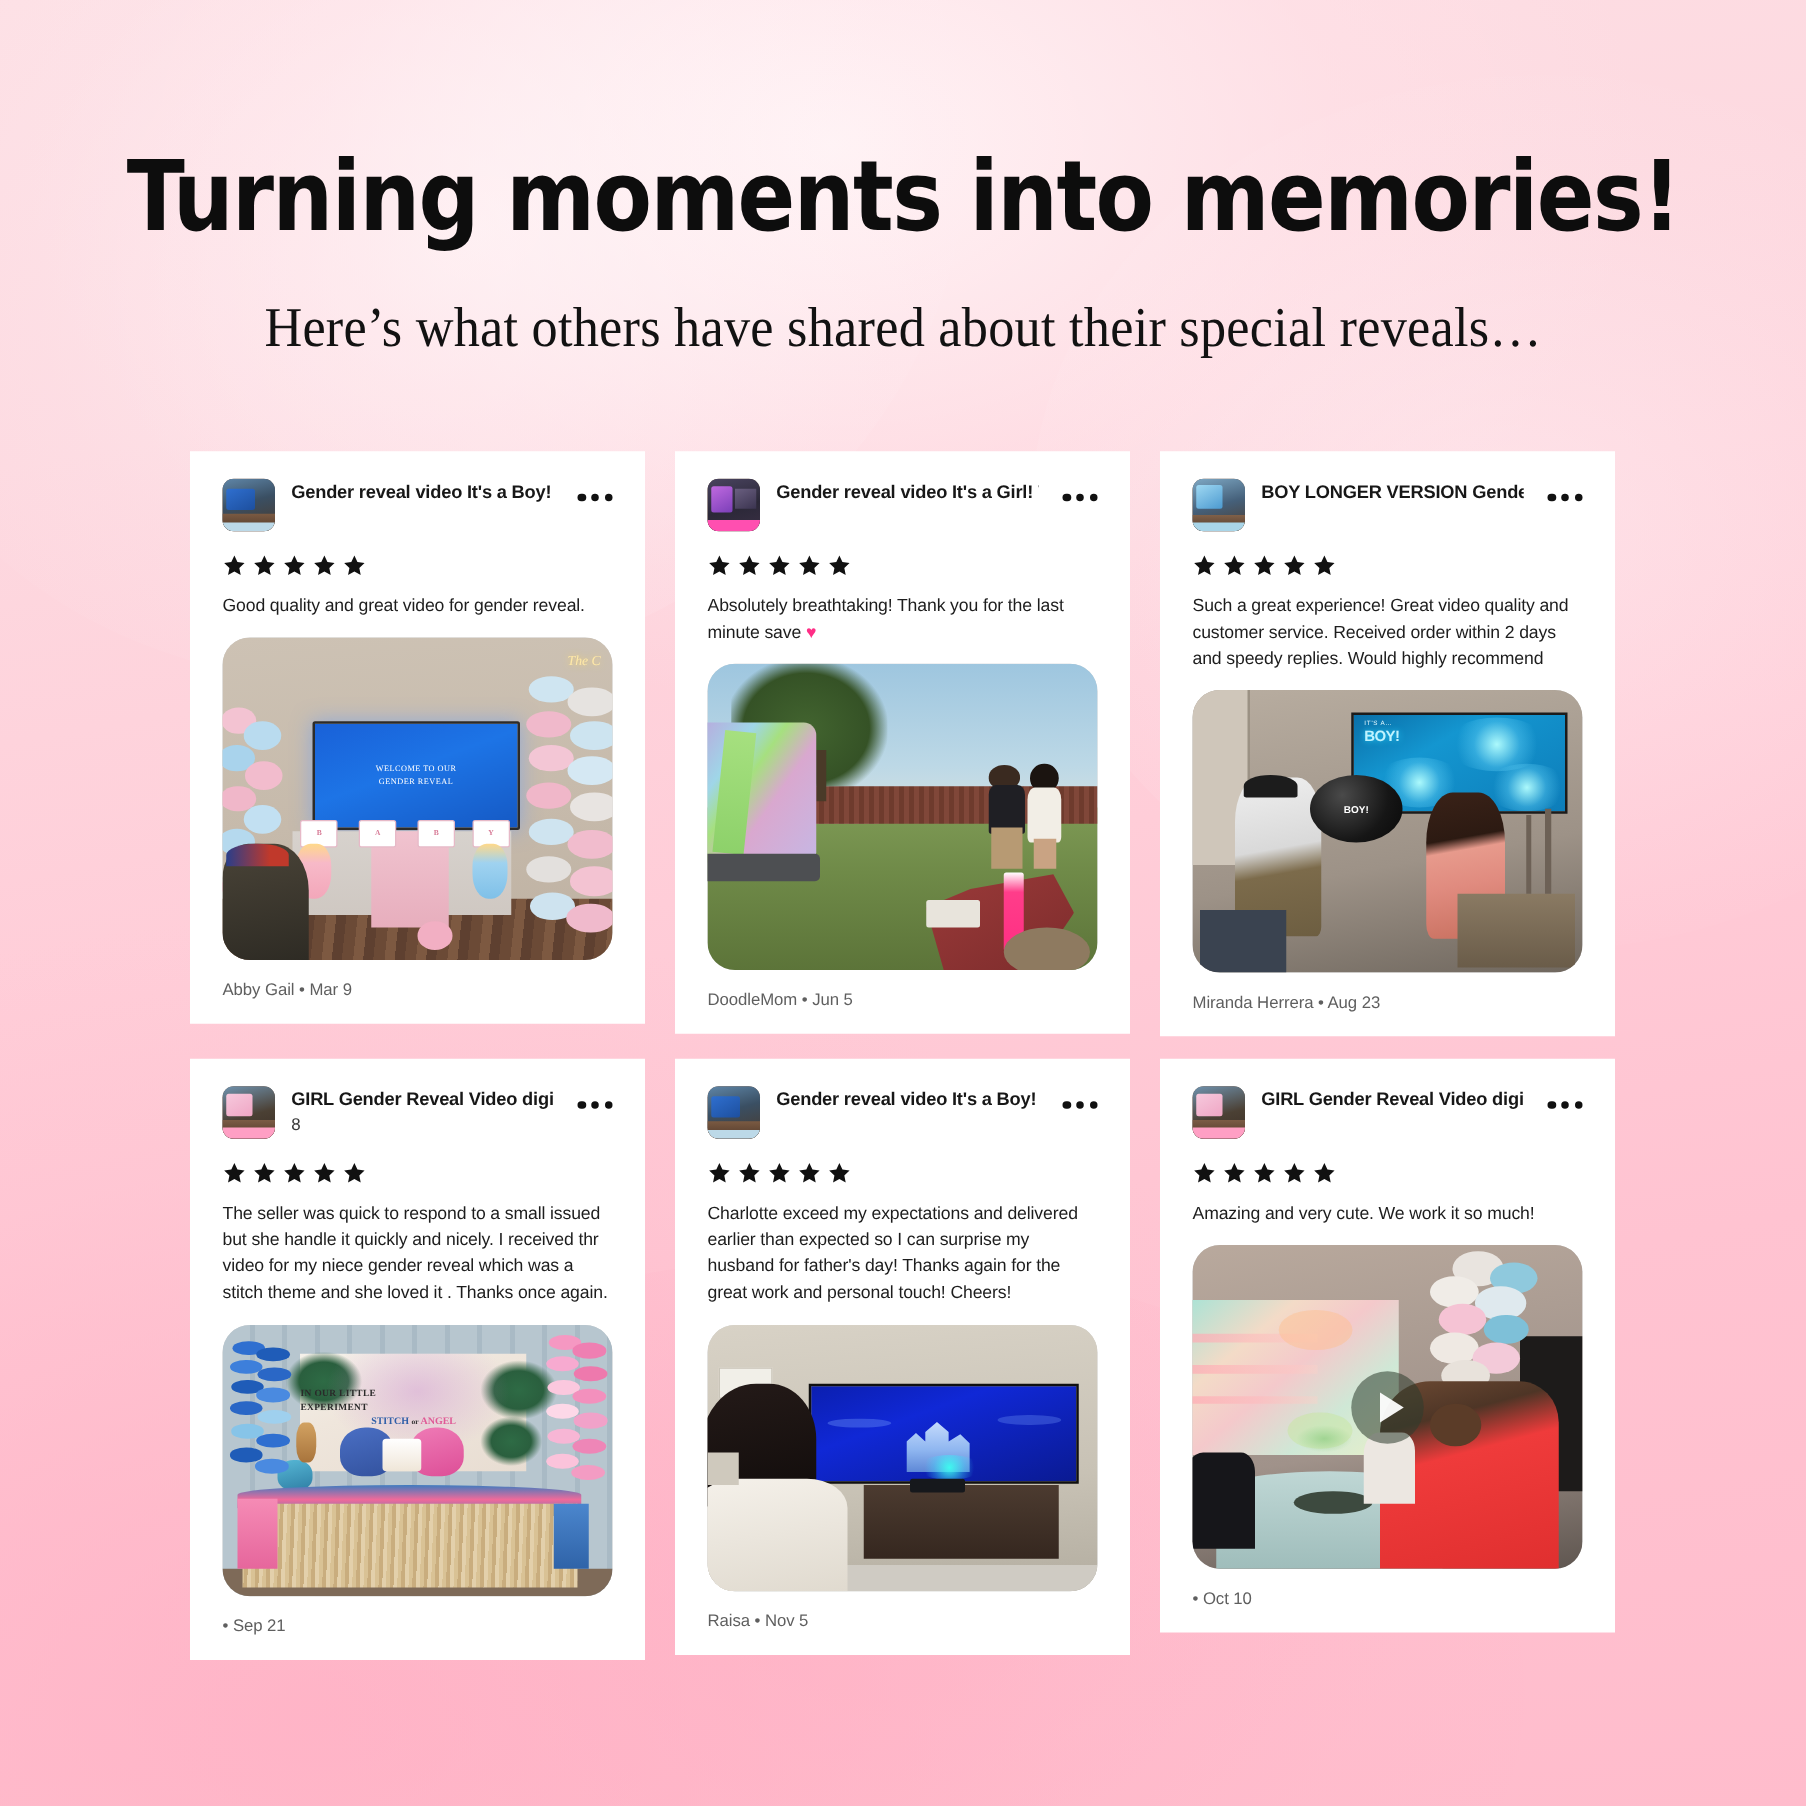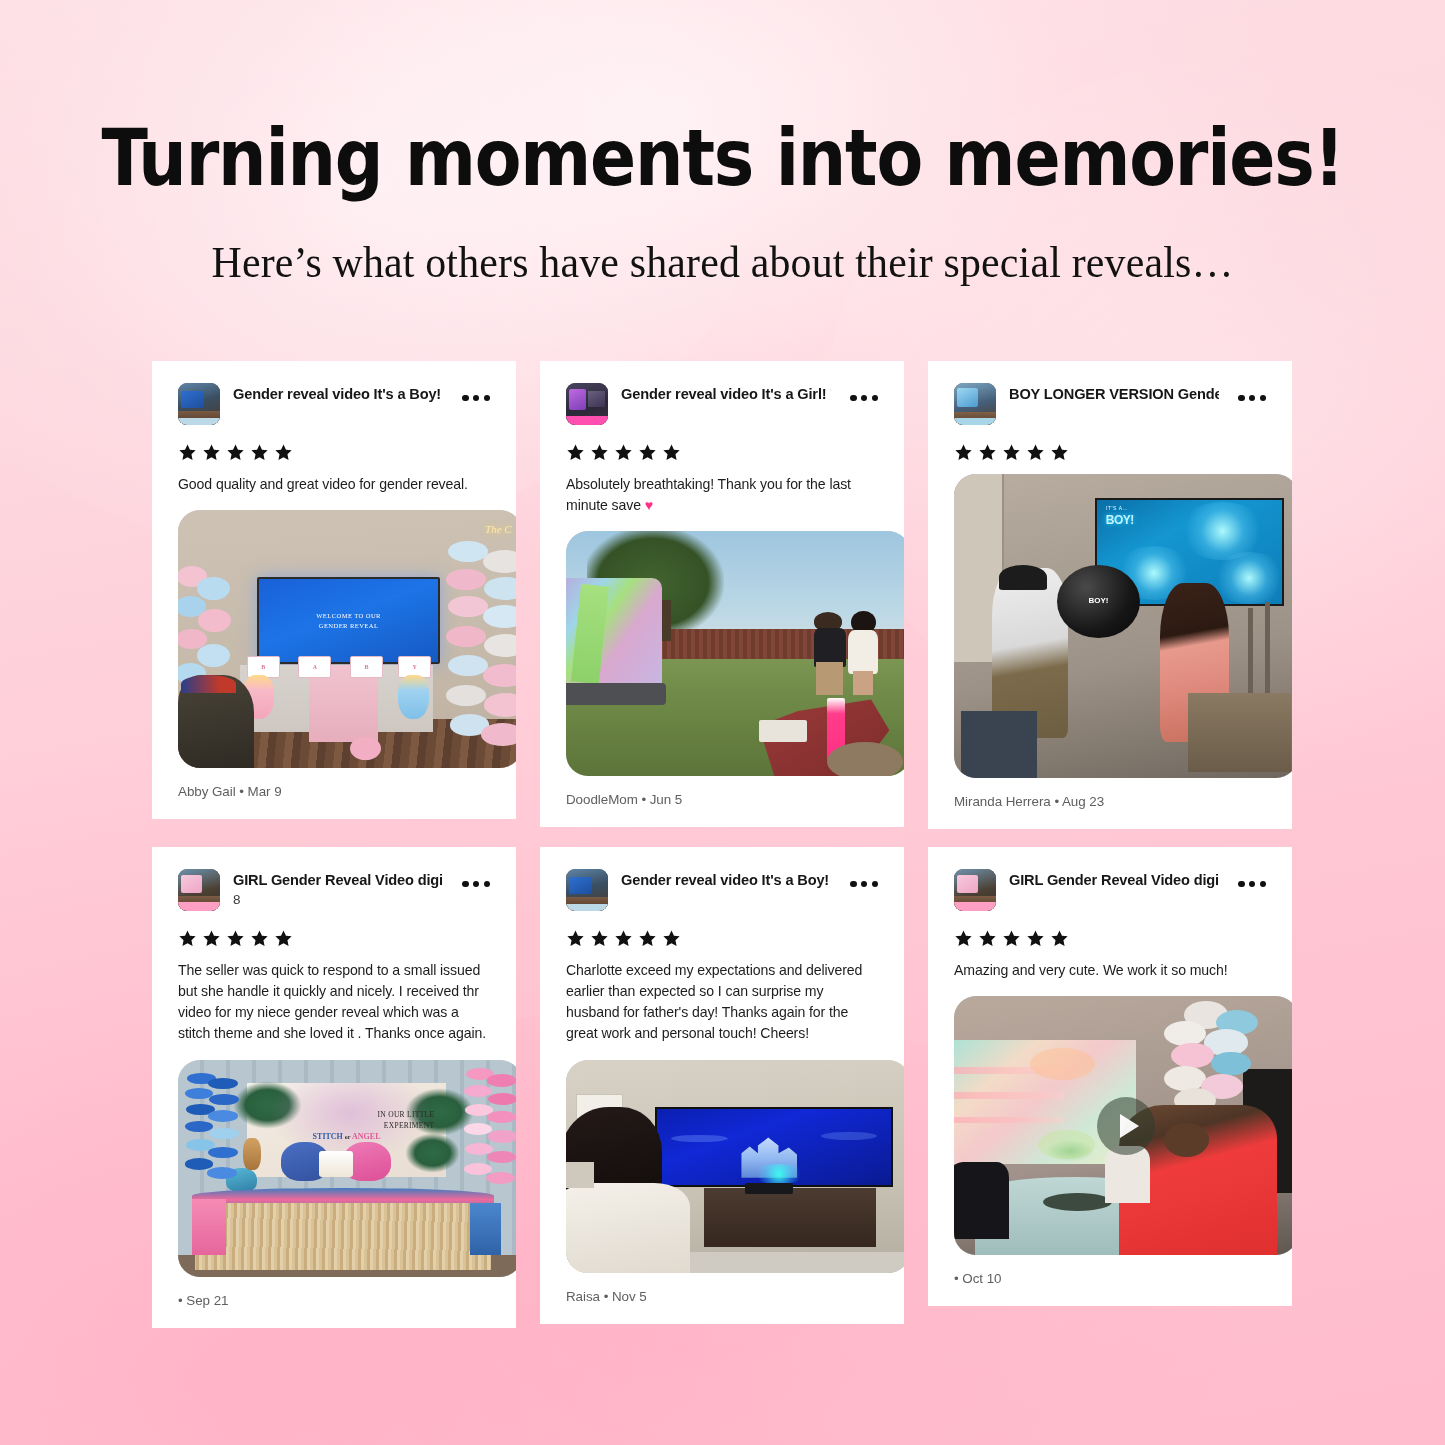--- a/index.html
+++ b/index.html
@@ -152,21 +152,20 @@
     margin: 0 0 15px 0;
   }
   .heart { color: #ff2e86; }
 
   .media {
     width: 100%;
     border-radius: 22px;
     overflow: hidden;
     position: relative;
     background: #cfcfcf;
-    padding-left: 32px;
   }
   .media.sq { aspect-ratio: 1 / 1; }
   .media.tall { aspect-ratio: 1 / 1.01; }
 
   .footer-line {
     font-size: 13.4px;
     color: #5f5f5f;
     margin-top: 16px;
     letter-spacing: -0.05px;
   }
@@ -232,21 +231,21 @@
   .s3-man { position:absolute; left:11%; top:31%; width:22%; height:56%; background: linear-gradient(170deg,#efefef 0%, #d9d9d9 45%, #7c6b4b 60%, #6d5e41 100%); border-radius:28% 28% 6% 6%; }
   .s3-cap { position:absolute; left:13%; top:30%; width:14%; height:8%; background:#1c1c1c; border-radius:50% 50% 8% 8%; }
   .s3-woman { position:absolute; right:20%; top:36%; width:20%; height:52%; background: linear-gradient(170deg,#3a2218 0%, #2c1a12 32%, #e79a8c 40%, #e08b7f 62%, #c8705f 100%); border-radius:34% 34% 10% 10%; }
   .s3-cabinet { position:absolute; right:2%; bottom:2%; width:30%; height:26%; background: linear-gradient(180deg,#8a7a63 0%, #6a5c49 100%); }
 
   
   .s4-door { position:absolute; inset:0; background: repeating-linear-gradient(90deg,#b7c6cf 0 22px,#a9bac5 22px 26px); }
   .s4-floor { position:absolute; left:0; right:0; bottom:0; height:10%; background:#7e6a58; }
   .s4-banner { position:absolute; left:20%; top:11%; width:58%; height:43%; background: linear-gradient(160deg,#f5f1ea 0%, #efe6dc 40%, #e8ddd2 100%); }
   .s4-foliage { position:absolute; width:20%; height:22%; background: radial-gradient(ellipse at 50% 50%, #2e6b45 0%, #2a5f3e 45%, rgba(42,95,62,0) 70%); }
-  .s4-bantxt1 { position:absolute; left:0; right:12px; top:27%; text-align:right; color:#2a2a2a; font-family:"Liberation Serif",serif; font-weight:400; font-size:7.5px; letter-spacing:.3px; line-height:1.5; }
+  .s4-bantxt1 { position:absolute; left:0; right:0; top:27%; text-align:left; color:#2a2a2a; font-family:"Liberation Serif",serif; font-weight:700; font-size:7.5px; letter-spacing:.3px; line-height:1.5; }
   .s4-bantxt2 { position:absolute; left:0; right:0; top:52%; text-align:center; font-family:"Liberation Serif",serif; font-weight:700; font-size:8px; }
   .s4-stitch { position:absolute; border-radius:46% 46% 40% 40%; }
   .s4-table { position:absolute; left:4%; top:59%; width:88%; height:12%; background: linear-gradient(180deg,#3f7bbf 0%,#f06a9a 45%,#3f7bbf 100%); border-radius:50%/30%; }
   .s4-skirt { position:absolute; left:5%; top:66%; width:86%; height:31%; background: repeating-linear-gradient(92deg,#d9c295 0 3px,#c9ad7e 3px 6px,#e3d0ab 6px 9px); }
   .s4-col { position:absolute; width:16%; height:58%; }
   .s4-col span { position:absolute; border-radius:50%; }
 
   
   .s5-room { position:absolute; inset:0; background: linear-gradient(175deg,#d8d2c6 0%, #c8c2b5 60%, #b3ada0 100%); }
   .s5-tv { position:absolute; left:26%; top:22%; width:68%; height:36%; background: linear-gradient(160deg,#0b1fb0 0%, #1028d6 35%, #0a1a92 100%); border:2px solid #101010; overflow:hidden; }
@@ -480,20 +479,21 @@
               <path fill="#111" d="M12 1.8l3.1 6.6 7.2.9-5.3 5 1.4 7.2-6.4-3.6-6.4 3.6 1.4-7.2-5.3-5 7.2-.9z"></path>
             </svg>
           <svg width="19" height="19" viewBox="0 0 24 24">
               <path fill="#111" d="M12 1.8l3.1 6.6 7.2.9-5.3 5 1.4 7.2-6.4-3.6-6.4 3.6 1.4-7.2-5.3-5 7.2-.9z"></path>
             </svg>
           <svg width="19" height="19" viewBox="0 0 24 24">
               <path fill="#111" d="M12 1.8l3.1 6.6 7.2.9-5.3 5 1.4 7.2-6.4-3.6-6.4 3.6 1.4-7.2-5.3-5 7.2-.9z"></path>
             </svg>
         </div>
 
+        <p class="review-text">Such a great experience! Great video quality and customer service. Received order within 2 days and speedy replies. Would highly recommend</p>
 
         <div class="media sq">
           <div class="scene">
             <div class="s3-room"></div>
             <div class="abs" style="left:0;top:0;width:14%;height:62%;background:#cfc6ba;border-right:2px solid #9b9184;"></div>
             <div class="s3-tv">
               <div class="s3-fw" style="left:44%;top:2%;width:48%;height:56%;"></div>
               <div class="s3-fw" style="left:10%;top:44%;width:42%;height:52%;"></div>
               <div class="s3-fw" style="left:62%;top:50%;width:40%;height:50%;"></div>
               <div class="s3-tiny">IT'S A…</div>

